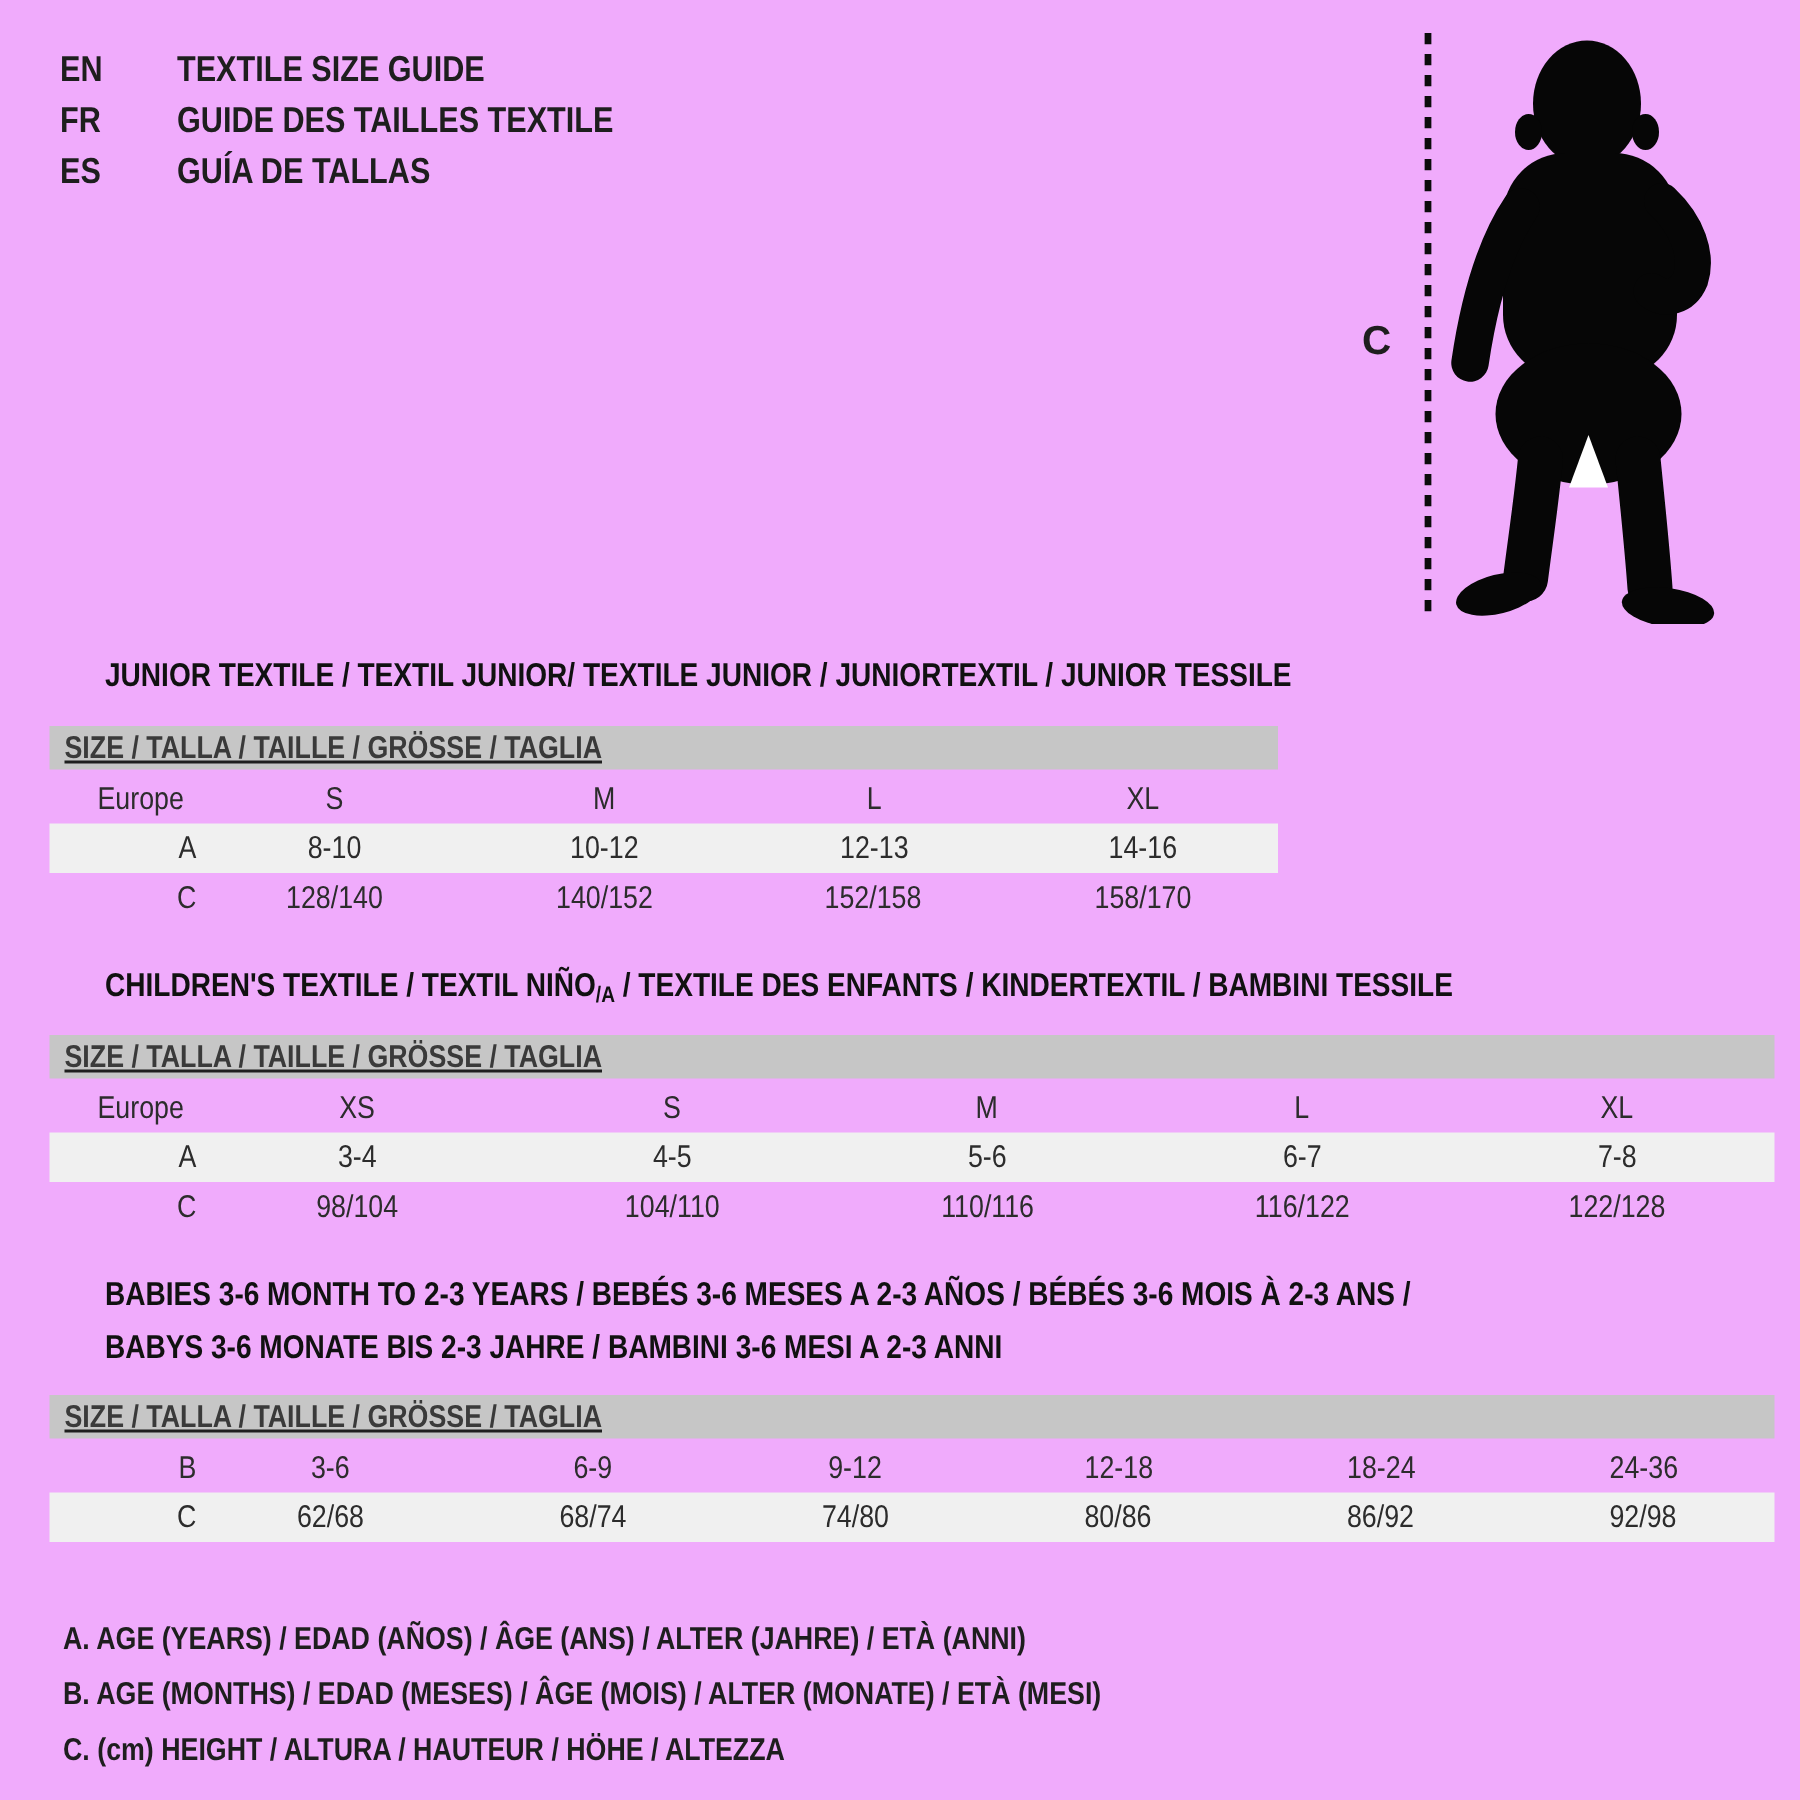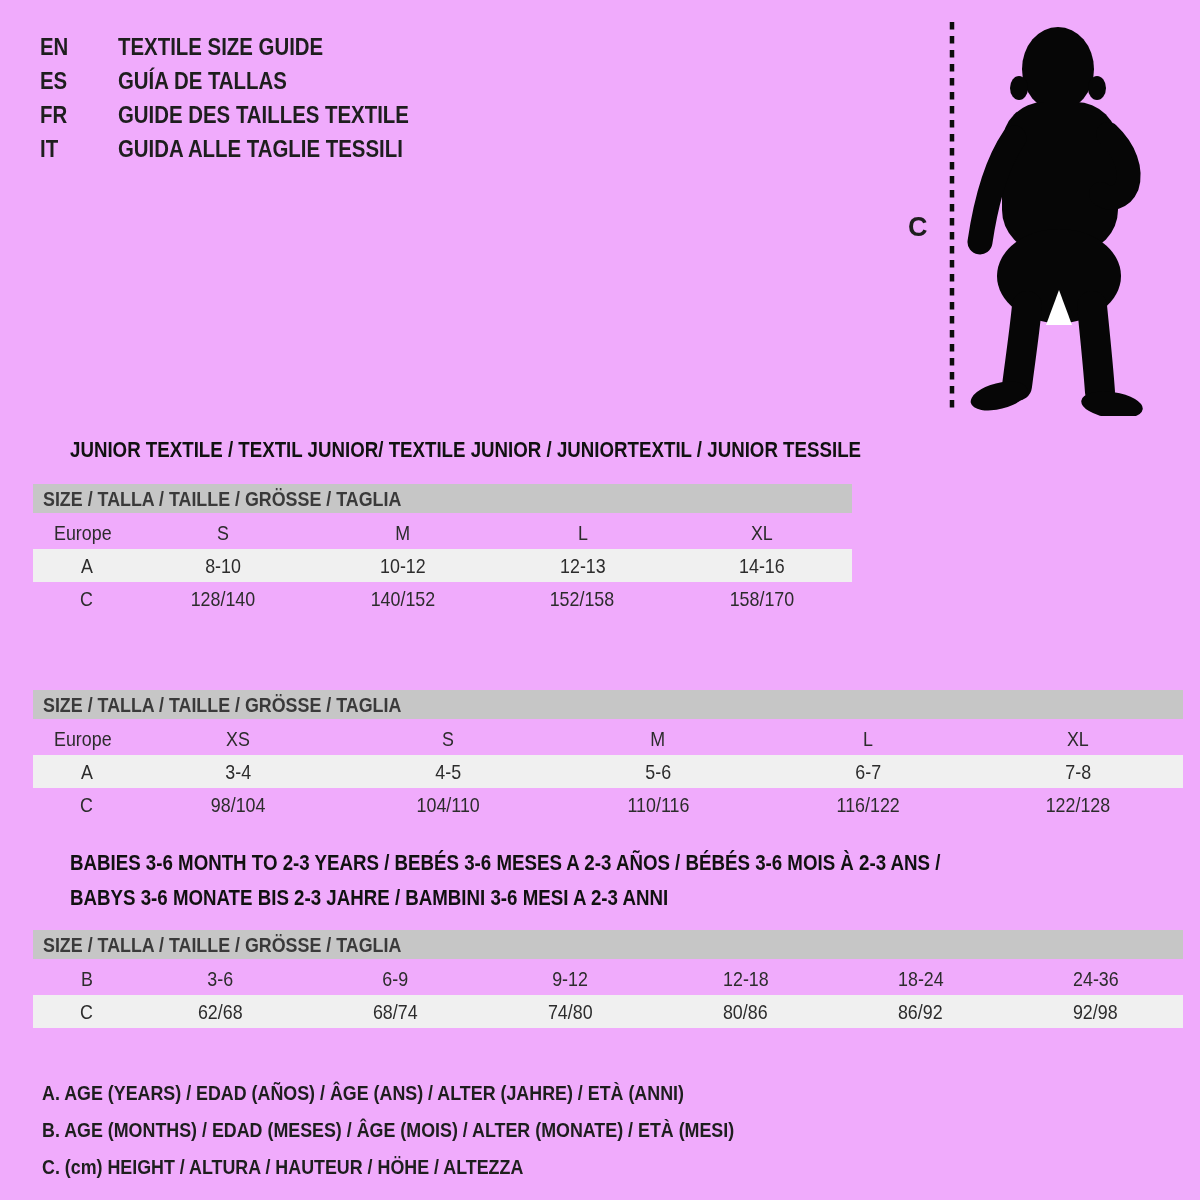--- a/index.html
+++ b/index.html
@@ -21,55 +21,51 @@
   
   .figure-svg { position:absolute; left:905px; top:14px; width:250px; height:402px; }
   .c-label { position:absolute; left:908px; top:212px; font-size:27px; font-weight:bold; }
 
   
   .sec-title { position:absolute; left:42px; font-size:22px; font-weight:bold; color:#111;margin-left:28px; }
   .sec-title .sub { font-size:15px; vertical-align:-4px; font-weight:bold; }
   .two-line { line-height:35px; }
 
   
-  .sg-table { position:absolute; left:33px; }
+  .sg-table { position:absolute; left:33px;text-decoration:underline; }
   .thead {
     height:29px; background:#c6c6c6; display:flex; align-items:center;
     padding-left:10px; margin-bottom:3px; color:#3a3a3a; font-size:21px; font-weight:bold;
   }
   .trow { display:flex; height:33px; align-items:center; font-size:21px; color:#2c2c2c; }
   .trow.stripe { background:#f0f0f0; }
-  .trow .lbl  { flex:0 0 100px; padding-left:10px; text-align:center; }
+  .trow .lbl  { flex:0 0 100px; padding-left:10px; text-align:right; }
   .trow .cell { flex:1; text-align:center; }
 
   
   .legend { position:absolute; left:42px; top:1068px; }
   .legend-line { height:37px; font-size:21px; font-weight:bold; display:flex; align-items:flex-end; }
 </style>
 </head>
 <body>
 
 <div class="page">
 
   <div class="langs">
     <div class="lang-row">
       <span class="lang-code"><span class="cx">EN</span></span>
       <span class="lang-title"><span class="cx">TEXTILE SIZE GUIDE</span></span>
     </div>
     <div class="lang-row">
-      <span class="lang-code"><span class="cx">ES</span></span>
-      <span class="lang-title"><span class="cx">GUÍA DE TALLAS</span></span>
-    </div>
-    <div class="lang-row">
       <span class="lang-code"><span class="cx">FR</span></span>
       <span class="lang-title"><span class="cx">GUIDE DES TAILLES TEXTILE</span></span>
     </div>
     <div class="lang-row">
-      <span class="lang-code"><span class="cx">IT</span></span>
-      <span class="lang-title"><span class="cx">GUIDA ALLE TAGLIE TESSILI</span></span>
+      <span class="lang-code"><span class="cx">ES</span></span>
+      <span class="lang-title"><span class="cx">GUÍA DE TALLAS</span></span>
     </div>
   </div>
 
   <svg class="figure-svg" viewBox="0 0 250 402">
     <line x1="47" y1="8" x2="47" y2="396" stroke="#0c0c0c" stroke-width="4.5" stroke-dasharray="7.5 6.5"></line>
     <g fill="#060606">
       <ellipse cx="153" cy="55" rx="36" ry="42"></ellipse>
       <ellipse cx="114" cy="74" rx="9" ry="12"></ellipse>
       <ellipse cx="192" cy="74" rx="9" ry="12"></ellipse>
       <rect x="97" y="88" width="116" height="150" rx="42"></rect>
@@ -108,20 +104,23 @@
     </div>
     <div class="trow">
       <span class="lbl"><span class="cx">C</span></span>
       <span class="cell"><span class="cxc">128/140</span></span>
       <span class="cell"><span class="cxc">140/152</span></span>
       <span class="cell"><span class="cxc">152/158</span></span>
       <span class="cell"><span class="cxc">158/170</span></span>
     </div>
   </div>
 
+  <div class="sec-title" style="top:644px;">
+    <span class="cx"><span>CHILDREN'S TEXTILE / TEXTIL NIÑO</span><span class="sub">/A</span><span> / TEXTILE DES ENFANTS / KINDERTEXTIL / BAMBINI TESSILE</span></span>
+  </div>
   <div class="sg-table" style="top:690px; width:1150px;">
     <div class="thead">
       <span class="cx">SIZE / TALLA / TAILLE / GRÖSSE / TAGLIA</span>
     </div>
     <div class="trow">
       <span class="lbl"><span class="cx">Europe</span></span>
       <span class="cell"><span class="cxc">XS</span></span>
       <span class="cell"><span class="cxc">S</span></span>
       <span class="cell"><span class="cxc">M</span></span>
       <span class="cell"><span class="cxc">L</span></span>

